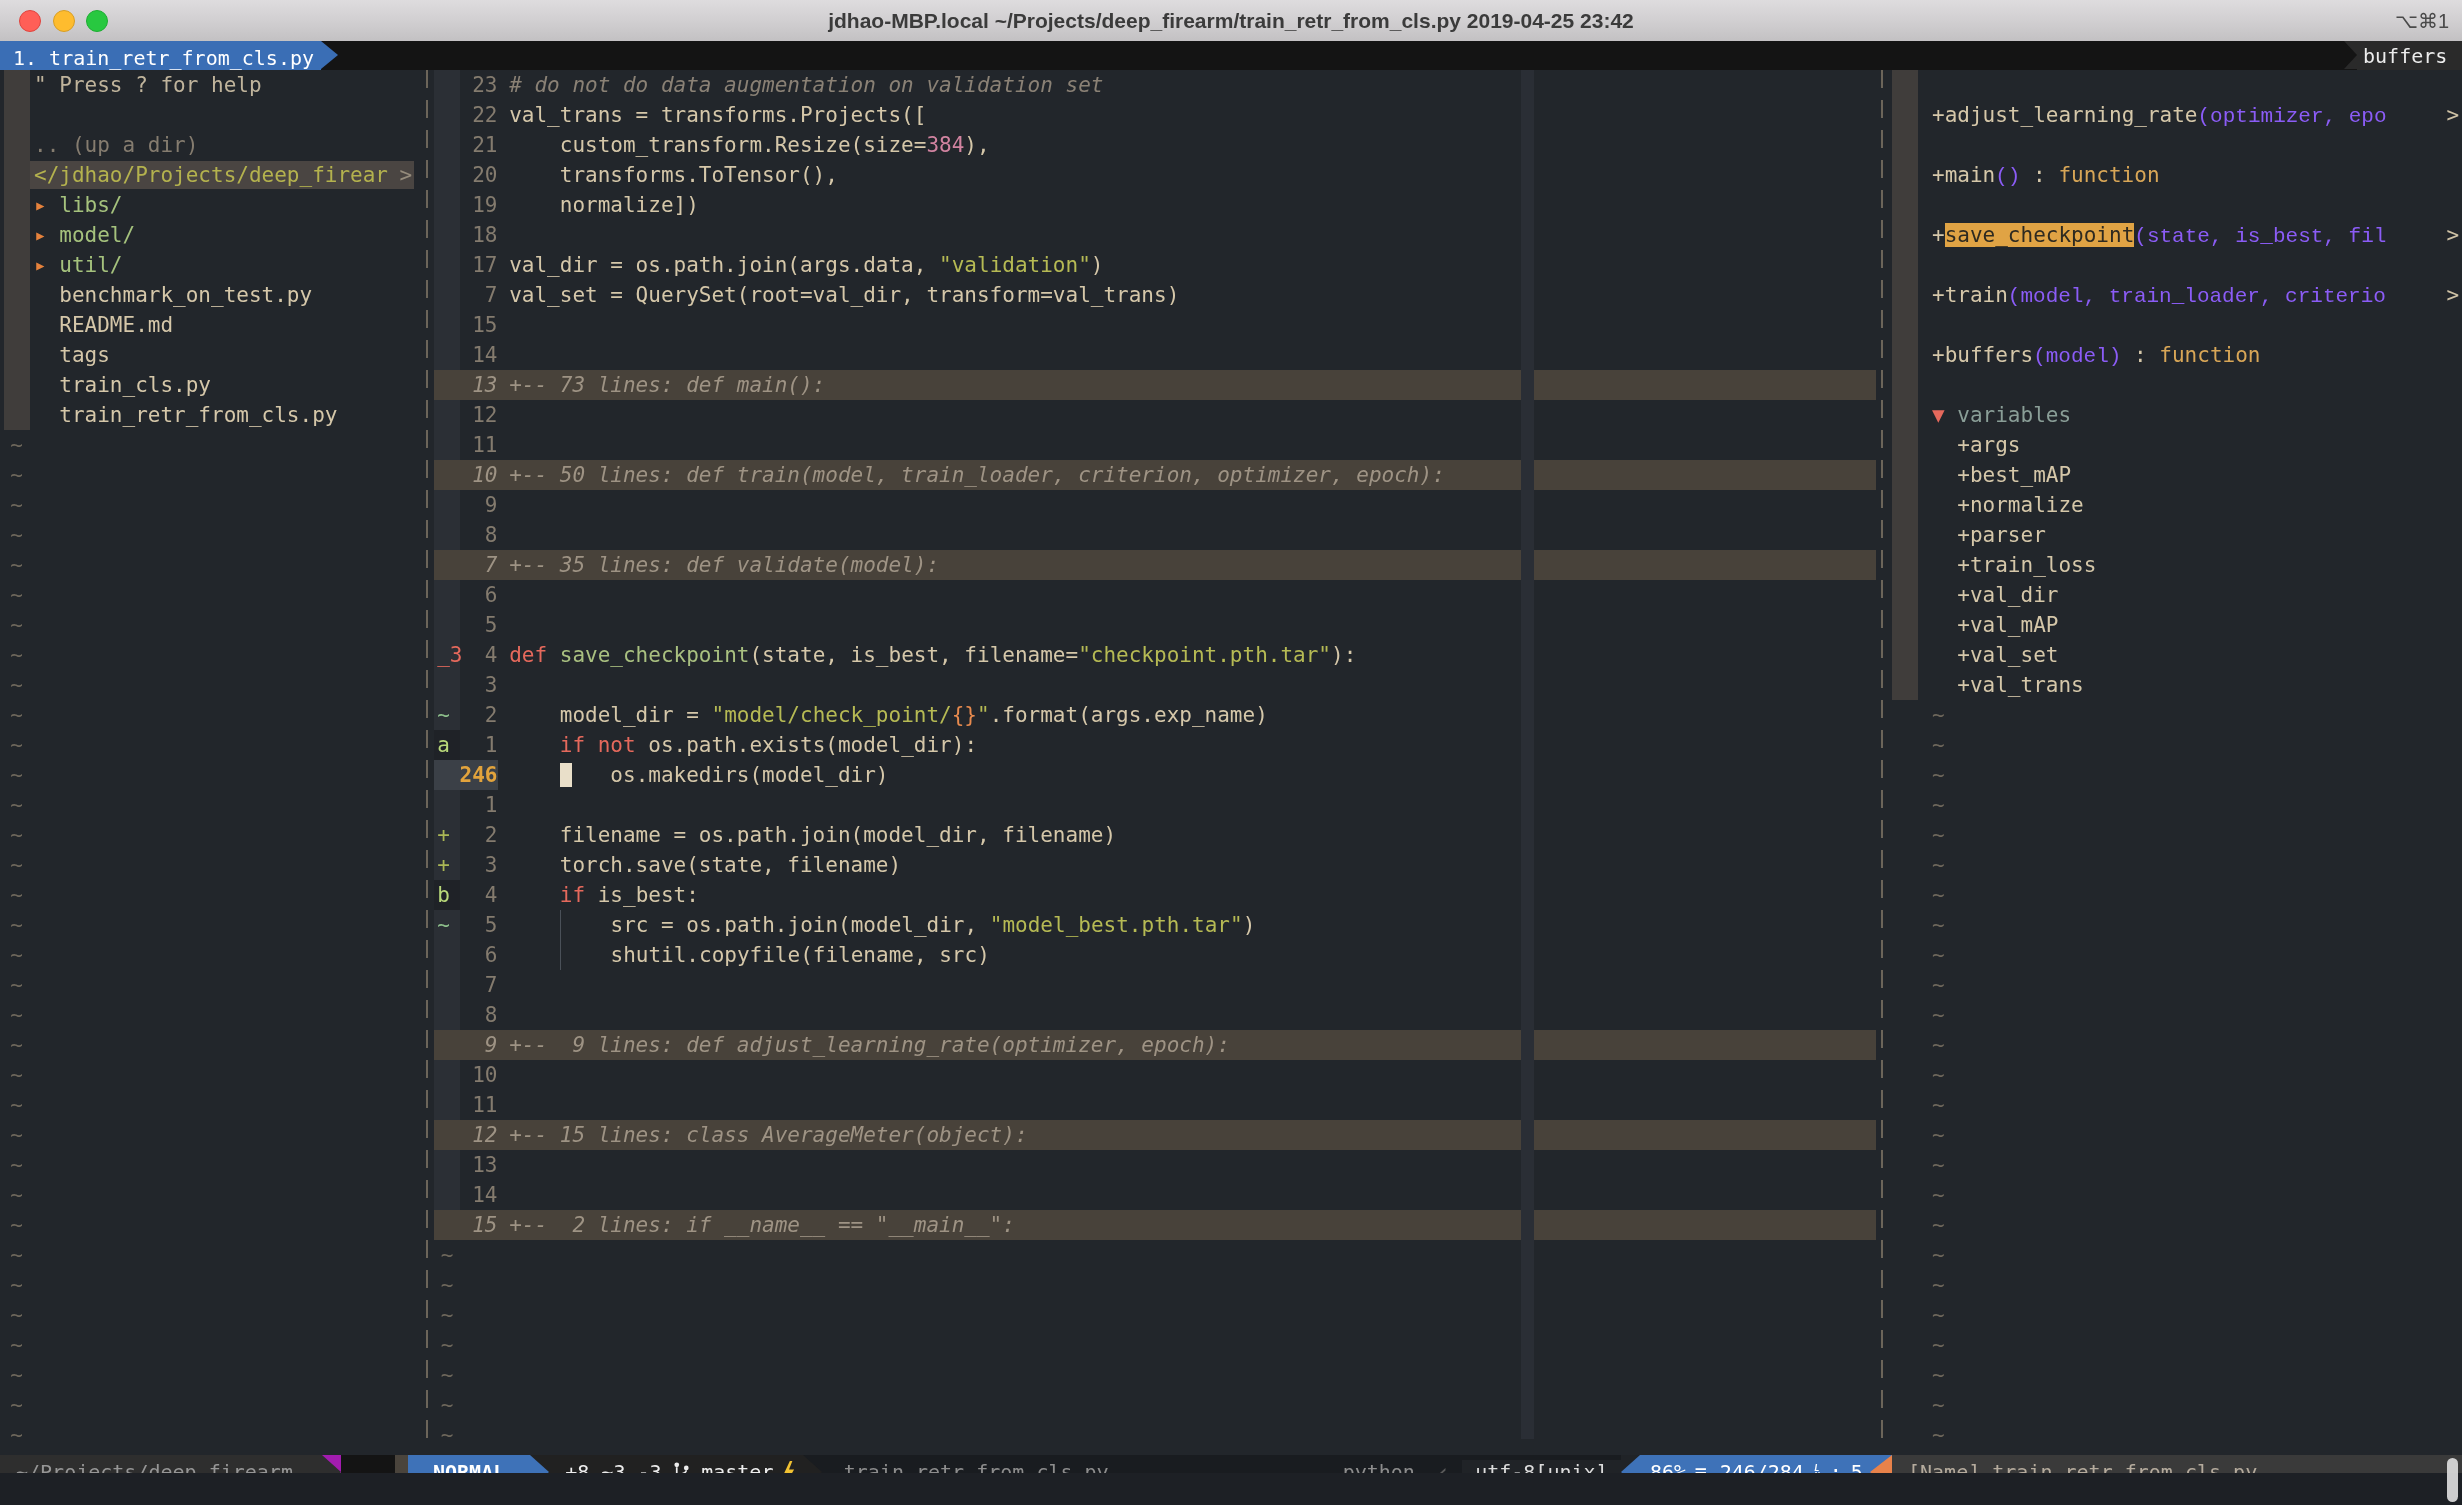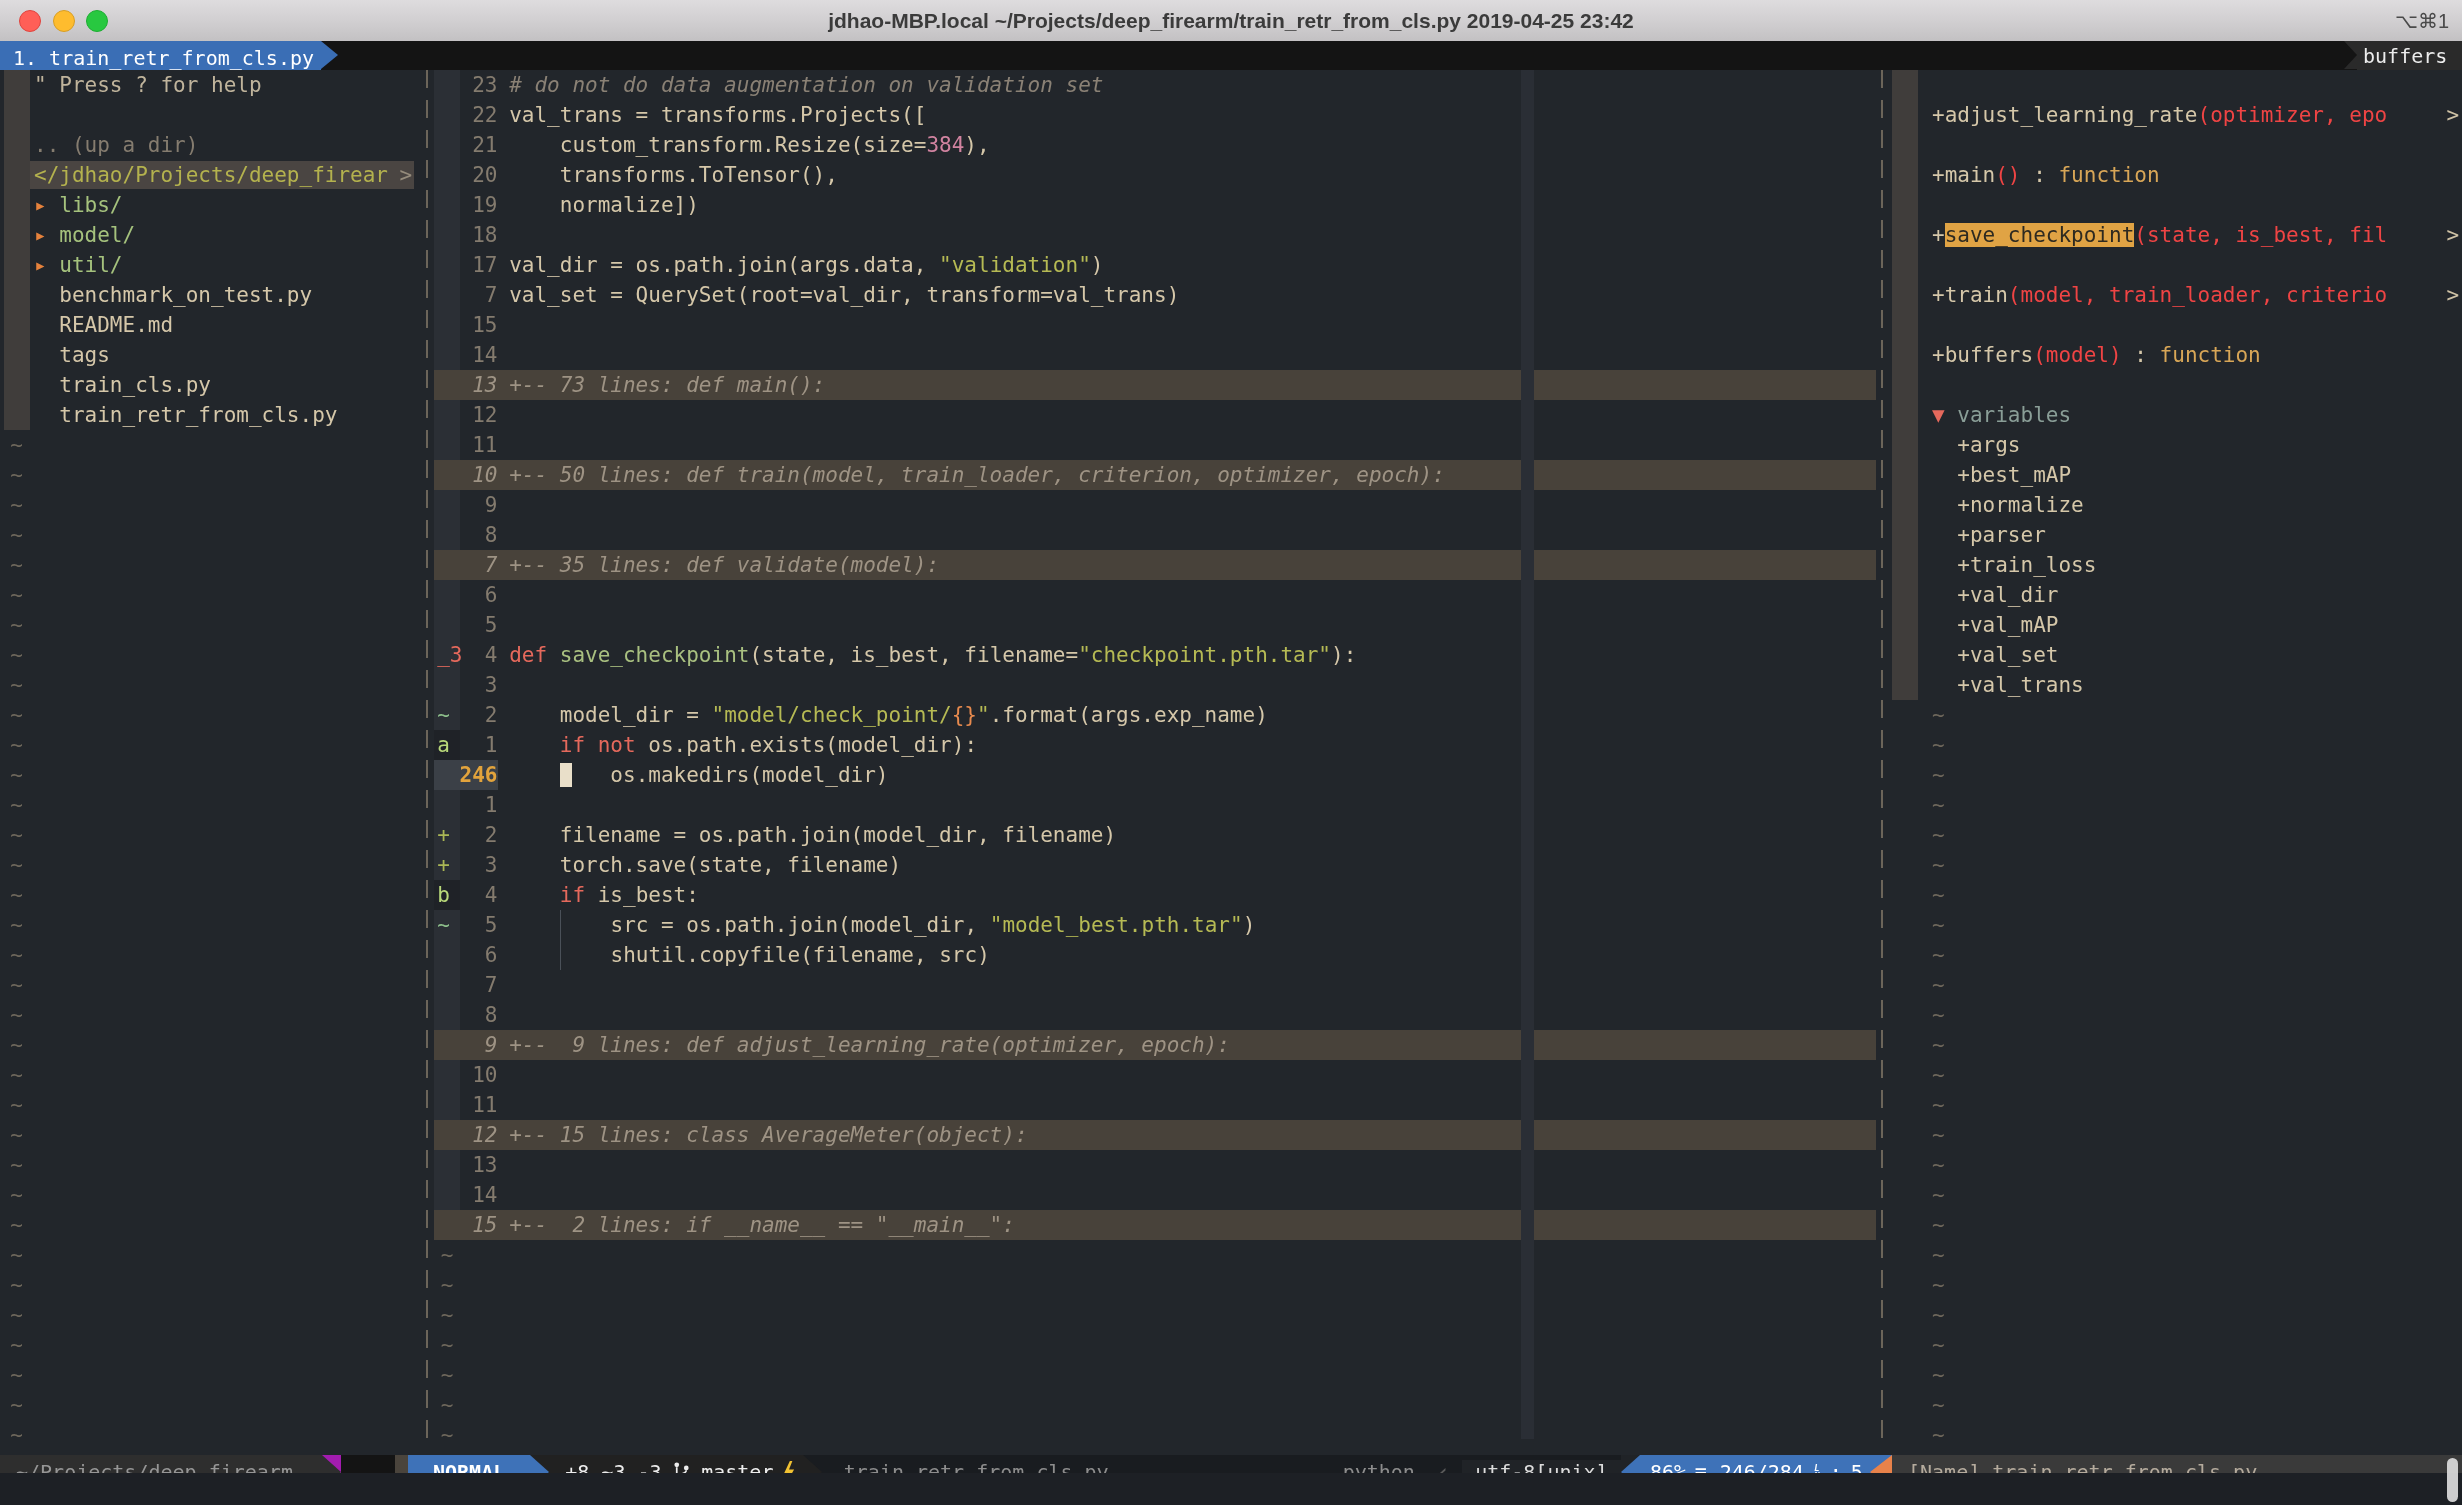--- a/index.html
+++ b/index.html
@@ -53,21 +53,21 @@
   .t-help{color:#c0b49c;}
   .t-dim{color:#857c6f;}
   .t-arrow{color:#e6823c;}
   .t-dir{color:#a5c27d;}
   .t-file{color:#d5c7a9;}
   .pathrow::before{content:'';position:absolute;left:20.5px;right:7.3px;top:0.7px;bottom:0.7px;background:#4a4542;z-index:1;}
   .t-pathx{color:#b4b24e;}
   .pathtrunc{position:absolute;right:8.8px;color:#958c7c;z-index:2;}
   
   .t-tname{color:#d5c7a9;}
-  .t-tsig{color:#ef4444;}
+  .t-tsig{color:#8b5cf6;font-family:Liberation Mono, monospace;}
   .t-tfn{color:#d8a657;}
   .t-thl{background:#e0a344;color:#2e2a20;}
   .t-tkind{color:#e5695c;}
   .t-tscope{color:#8a9e97;}
   .trunc{position:absolute;right:2.9px;color:#cfc2a5;z-index:2;}
 
   
   .codearea{width:1442px;flex:0 0 auto;position:relative;display:flex;flex-direction:column;overflow:hidden;}
   .colorcolumn{position:absolute;left:1087px;top:0;bottom:0;width:13px;background:#2a2e35;z-index:1;}
   .signcol{width:26px;flex:0 0 auto;background:#2b2f35;padding-left:3.7px;font-size:21px;

